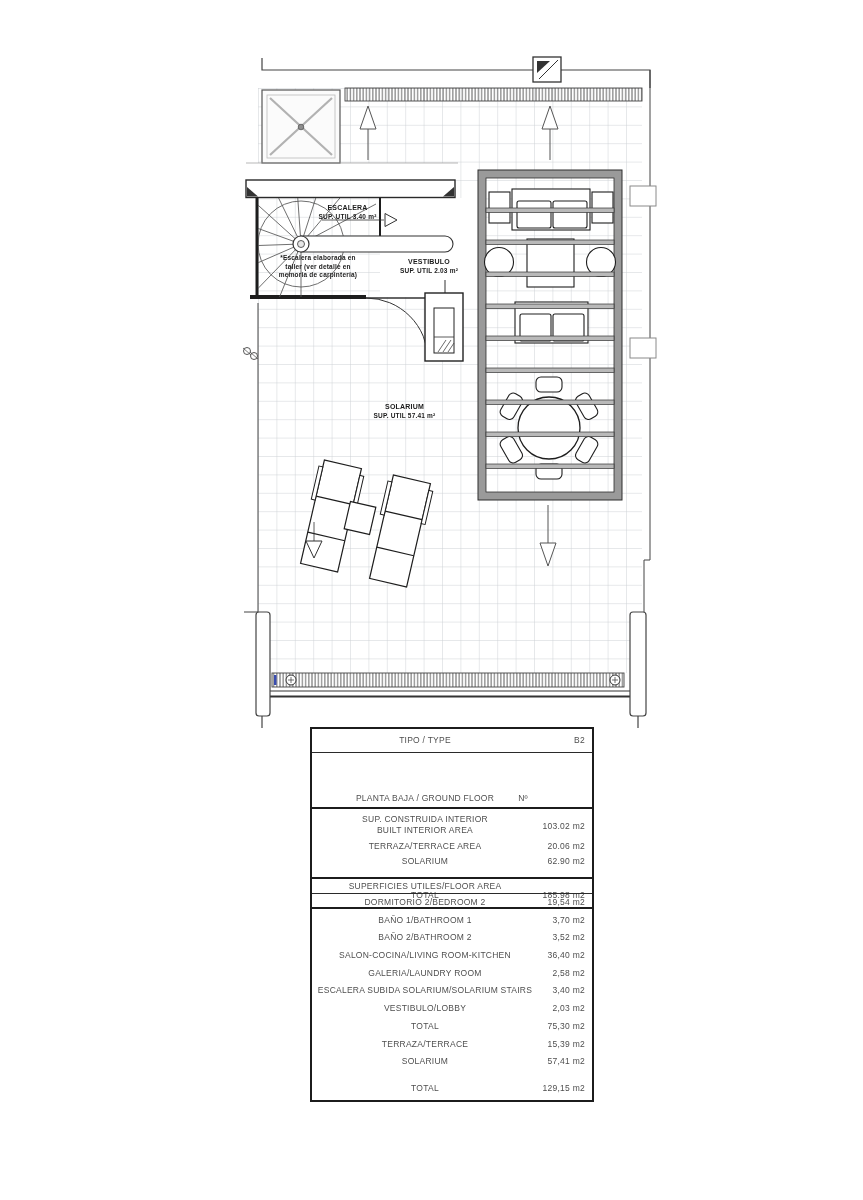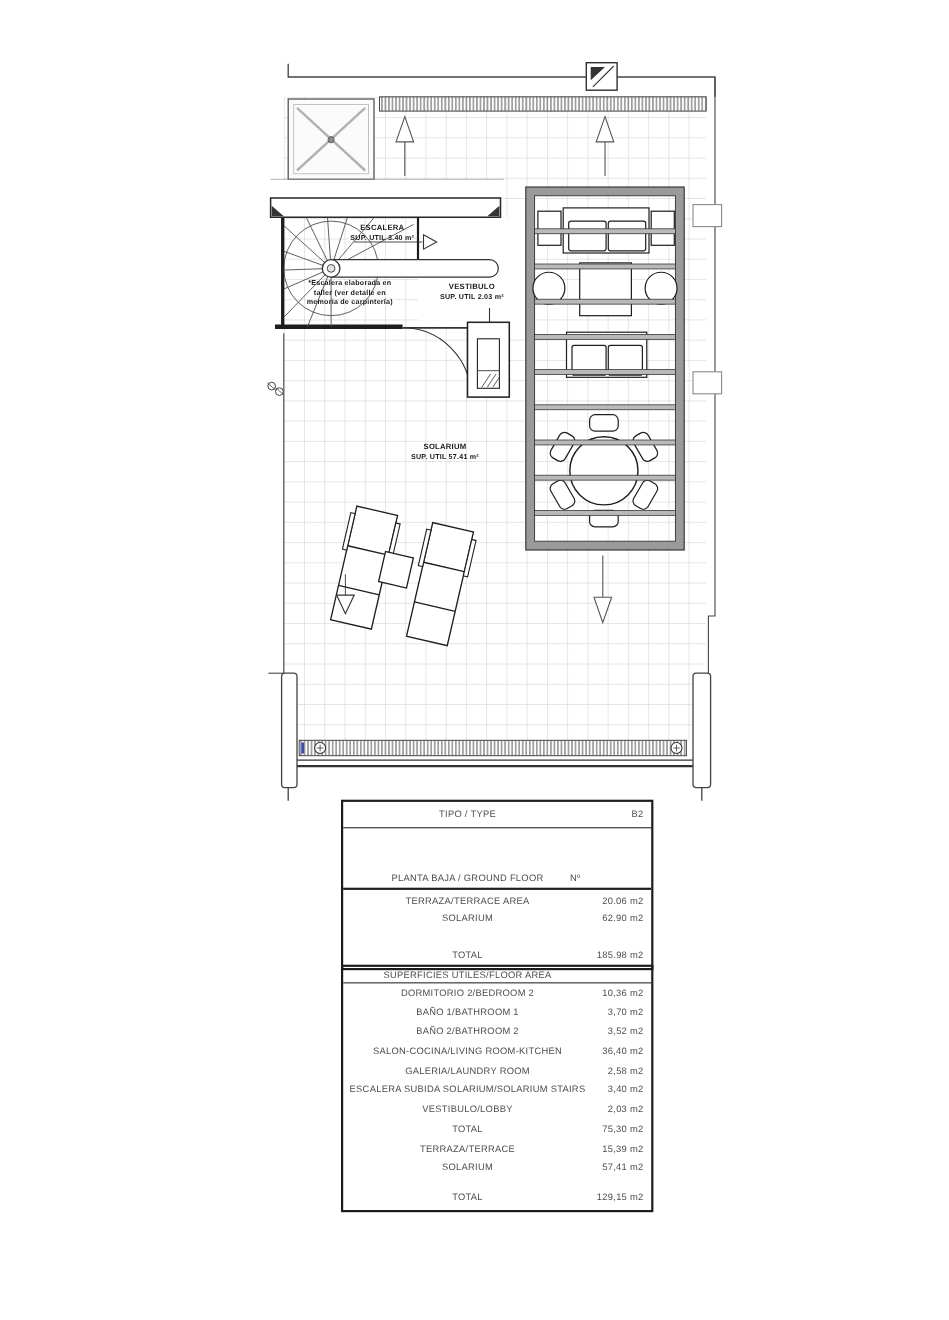--- a/index.html
+++ b/index.html
@@ -254,20 +254,27 @@
 <div id="tbl1" class="tbl">
   <div class="row h24 bb1">
     <span class="lbl">TIPO / TYPE</span>
     <span class="val">B2</span>
   </div>
   <div class="row h18 bb2">
     <span class="lbl">PLANTA BAJA / GROUND FLOOR</span>
     <span class="no">Nº</span>
   </div>
   <div style="padding-top:3px;">
+    <div class="brow two">
+      <span class="lbl">
+        <span class="l1">SUP. CONSTRUIDA INTERIOR</span>
+        <span class="l1">BUILT INTERIOR AREA</span>
+      </span>
+      <span class="val vmid">103.02 m2</span>
+    </div>
     <div class="brow">
       <span class="lbl">TERRAZA/TERRACE AREA</span>
       <span class="val">20.06 m2</span>
     </div>
     <div class="brow">
       <span class="lbl">SOLARIUM</span>
       <span class="val">62.90 m2</span>
     </div>
     <div class="spacer18"></div>
     <div class="trow">
@@ -276,21 +283,21 @@
     </div>
   </div>
 </div>
 
 <div id="tbl2" class="tbl">
   <div class="hrow bb1">
     <span class="lbl">SUPERFICIES UTILES/FLOOR AREA</span>
   </div>
   <div class="frow">
     <span class="lbl">DORMITORIO 2/BEDROOM 2</span>
-    <span class="val">10,36 m2</span>
+    <span class="val">19,54 m2</span>
   </div>
   <div class="frow">
     <span class="lbl">BAÑO 1/BATHROOM 1</span>
     <span class="val">3,70 m2</span>
   </div>
   <div class="frow">
     <span class="lbl">BAÑO 2/BATHROOM 2</span>
     <span class="val">3,52 m2</span>
   </div>
   <div class="frow">

